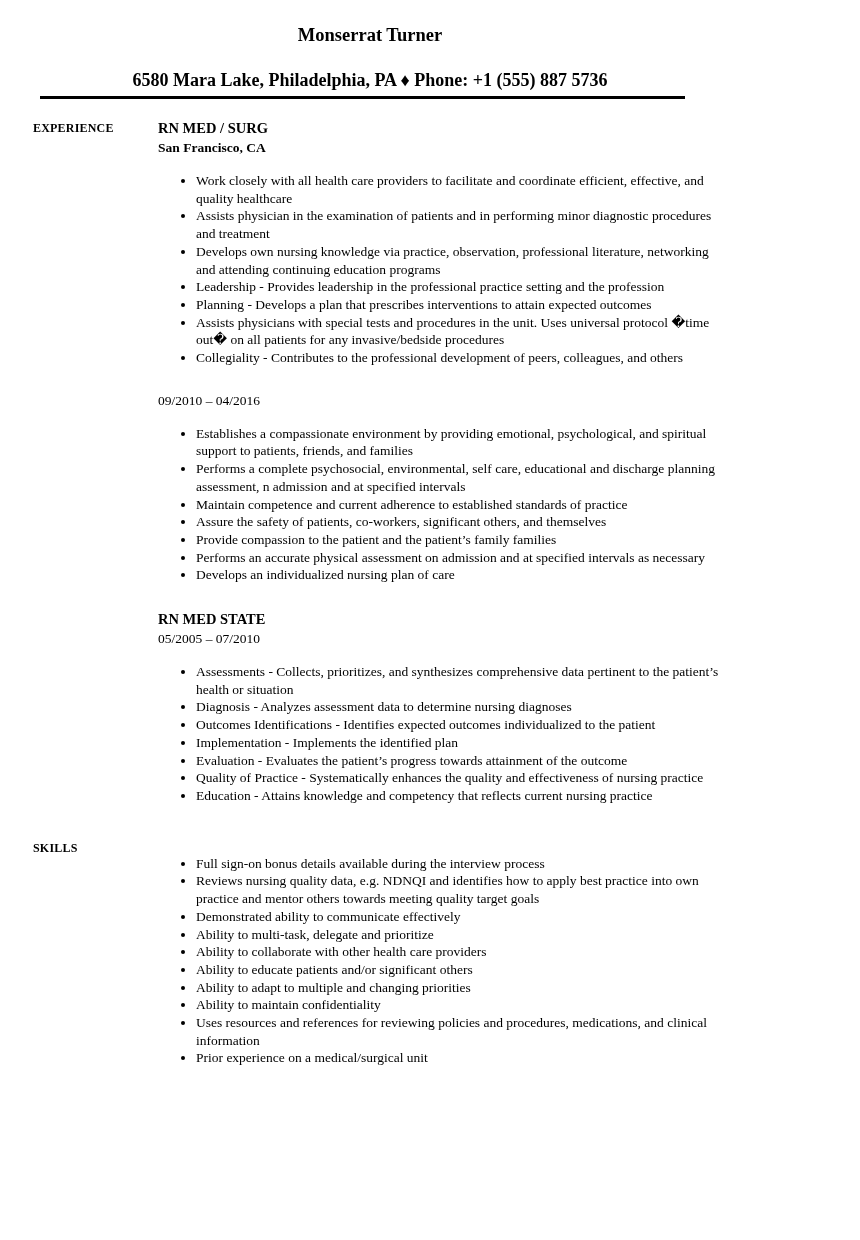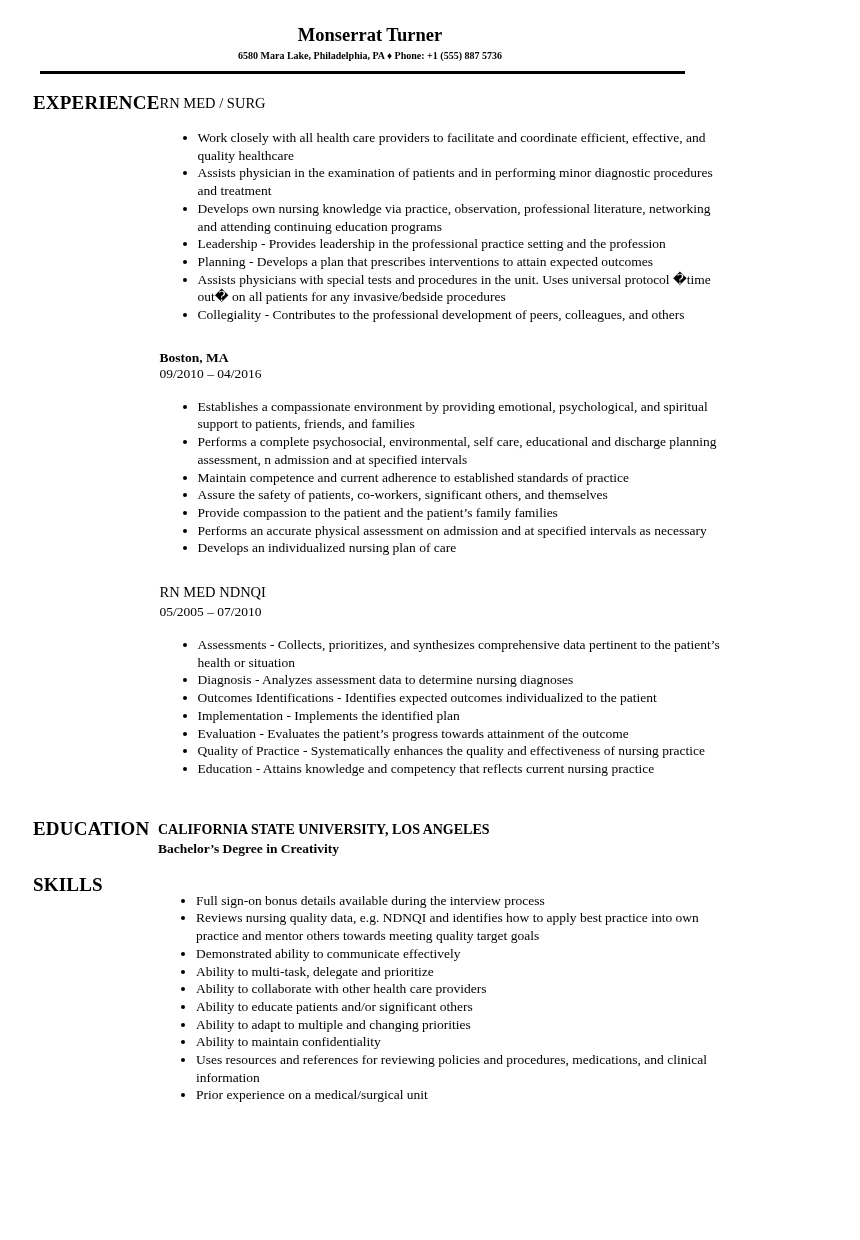--- a/index.html
+++ b/index.html
@@ -19,48 +19,48 @@
     padding-top: 24px;
     overflow: hidden;
   }
   .header { text-align: center; }
   .name {
     font-size: 18.5px;
     font-weight: bold;
     line-height: 22px;
   }
   .contact {
-    font-size: 10px;
+    font-size: 18px;
     font-weight: bold;
-    margin-top: 1px;
+    margin-top: 26px;
     line-height: 17px;
   }
   .rule {
     height: 0;
     border-top: 3px solid #000000;
     margin: 7px 55px 0 40px;
   }
   .section { display: flex; align-items: flex-start; }
   .section-experience { margin-top: 20px; }
   .section-education { margin-top: 26px; }
   .section-skills { margin-top: 18px; justify-content: flex-end; }
   .section-label {
     flex: 0 0 158px;
     box-sizing: border-box;
     padding-left: 33px;
     font-weight: bold;
-    font-size: 19px;
+    font-size: 12px;
     line-height: 18px;
     letter-spacing: 0.2px;
   }
   .section-content { width: 652px; }
   .job { margin-bottom: 26px; }
   .job:last-child { margin-bottom: 0; }
   .job-title {
-    font-weight: normal;
+    font-weight: bold;
     font-size: 14.5px;
     line-height: 19px;
     margin-bottom: 2px;
   }
   .job-location {
     font-weight: bold;
     line-height: 16px;
   }
   .job-dates {
     line-height: 16px;
@@ -95,69 +95,62 @@
   </div>
 
   <div class="rule"></div>
 
   <div class="section section-experience">
     <div class="section-label">EXPERIENCE</div>
     <div class="section-content">
 
       <div class="job">
         <div class="job-title">RN MED / SURG</div>
+        <div class="job-location">San Francisco, CA</div>
         <ul class="bullets">
           <li>Work closely with all health care providers to facilitate and coordinate efficient, effective, and quality healthcare</li>
           <li>Assists physician in the examination of patients and in performing minor diagnostic procedures and treatment</li>
           <li>Develops own nursing knowledge via practice, observation, professional literature, networking and attending continuing education programs</li>
           <li>Leadership - Provides leadership in the professional practice setting and the profession</li>
           <li>Planning - Develops a plan that prescribes interventions to attain expected outcomes</li>
           <li>Assists physicians with special tests and procedures in the unit. Uses universal protocol �time out� on all patients for any invasive/bedside procedures</li>
           <li>Collegiality - Contributes to the professional development of peers, colleagues, and others</li>
         </ul>
       </div>
 
       <div class="job">
-        <div class="job-location">Boston, MA</div>
         <div class="job-dates">09/2010 – 04/2016</div>
         <ul class="bullets">
           <li>Establishes a compassionate environment by providing emotional, psychological, and spiritual support to patients, friends, and families</li>
           <li>Performs a complete psychosocial, environmental, self care, educational and discharge planning assessment, n admission and at specified intervals</li>
           <li>Maintain competence and current adherence to established standards of practice</li>
           <li>Assure the safety of patients, co-workers, significant others, and themselves</li>
           <li>Provide compassion to the patient and the patient’s family families</li>
           <li>Performs an accurate physical assessment on admission and at specified intervals as necessary</li>
           <li>Develops an individualized nursing plan of care</li>
         </ul>
       </div>
 
       <div class="job">
-        <div class="job-title">RN MED NDNQI</div>
+        <div class="job-title">RN MED STATE</div>
         <div class="job-dates">05/2005 – 07/2010</div>
         <ul class="bullets">
           <li>Assessments - Collects, prioritizes, and synthesizes comprehensive data pertinent to the patient’s health or situation</li>
           <li>Diagnosis - Analyzes assessment data to determine nursing diagnoses</li>
           <li>Outcomes Identifications - Identifies expected outcomes individualized to the patient</li>
           <li>Implementation - Implements the identified plan</li>
           <li>Evaluation - Evaluates the patient’s progress towards attainment of the outcome</li>
           <li>Quality of Practice - Systematically enhances the quality and effectiveness of nursing practice</li>
           <li>Education - Attains knowledge and competency that reflects current nursing practice</li>
         </ul>
       </div>
 
     </div>
   </div>
 
-  <div class="section section-education">
-    <div class="section-label">EDUCATION</div>
-    <div class="section-content">
-      <div class="school">CALIFORNIA STATE UNIVERSITY, LOS ANGELES</div>
-      <div class="degree">Bachelor’s Degree in Creativity</div>
-    </div>
-  </div>
 
   <div class="section section-skills">
     <div class="section-label">SKILLS</div>
     <div class="section-content">
       <ul class="bullets">
         <li>Full sign-on bonus details available during the interview process</li>
         <li>Reviews nursing quality data, e.g. NDNQI and identifies how to apply best practice into own practice and mentor others towards meeting quality target goals</li>
         <li>Demonstrated ability to communicate effectively</li>
         <li>Ability to multi-task, delegate and prioritize</li>
         <li>Ability to collaborate with other health care providers</li>

